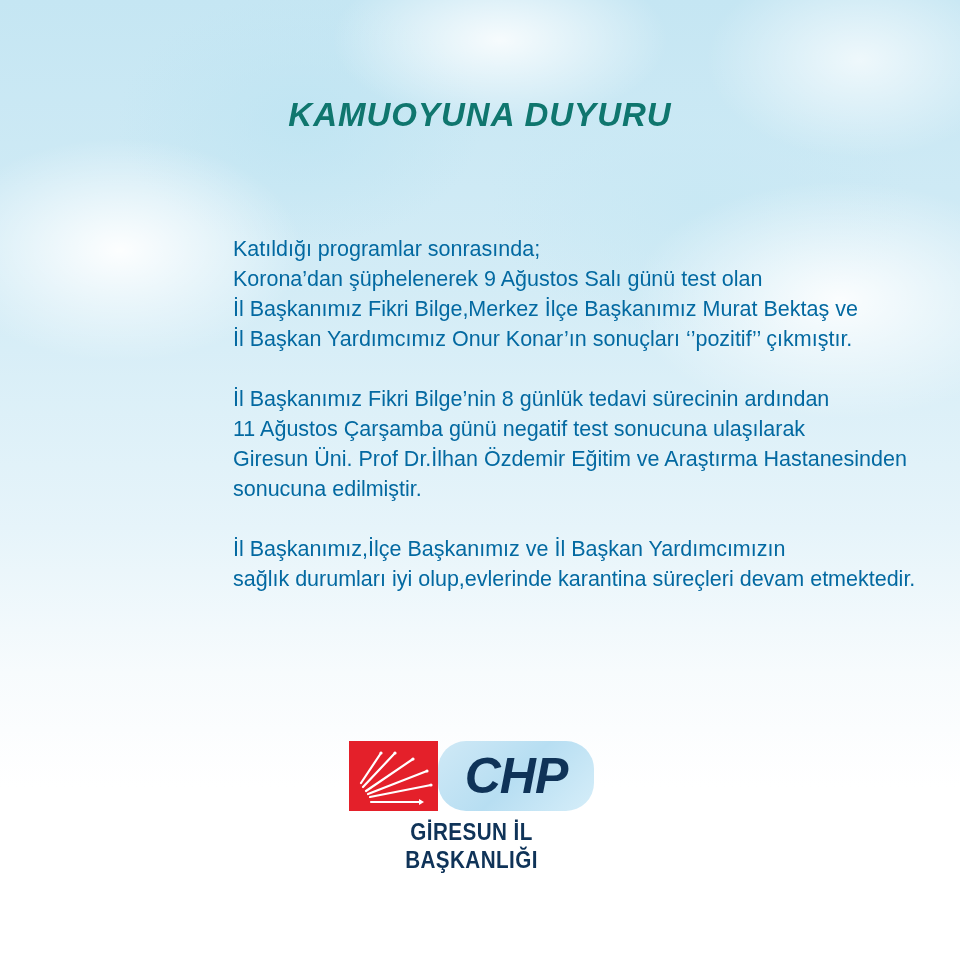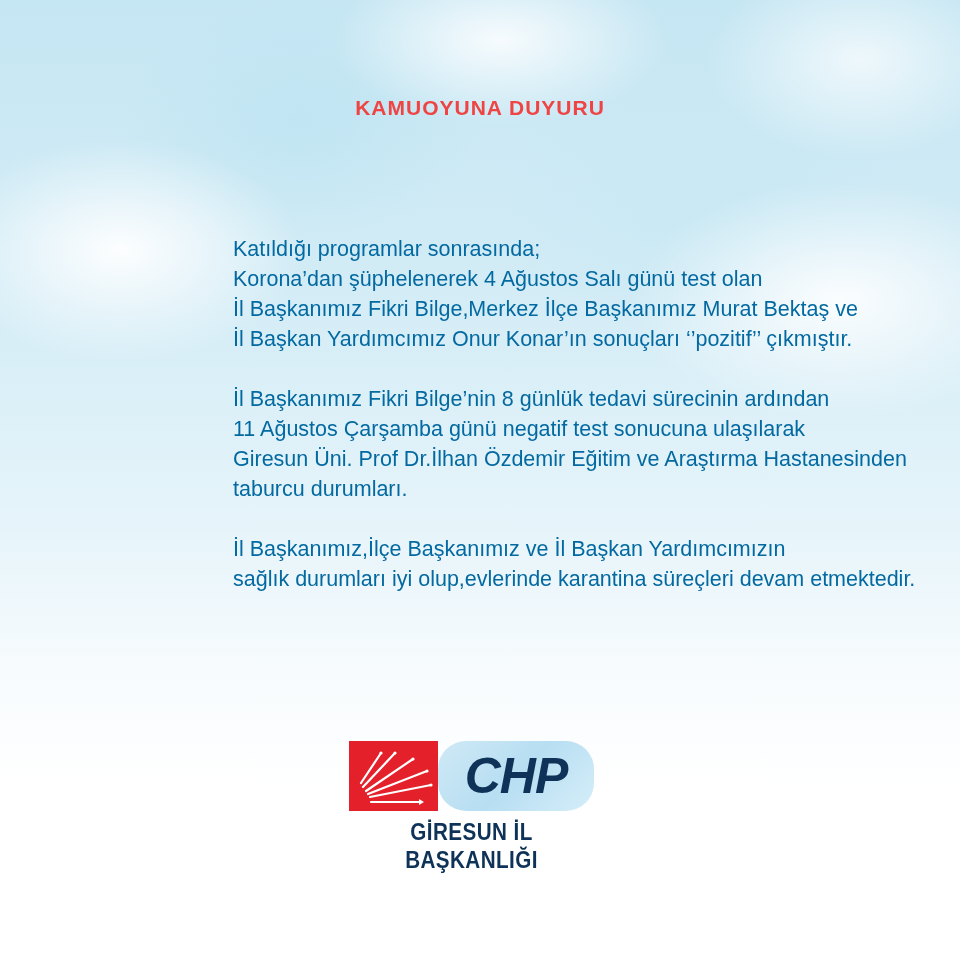--- a/index.html
+++ b/index.html
@@ -15,21 +15,21 @@
       radial-gradient(ellipse 300px 170px at 840px 300px, rgba(255,255,255,0.9), rgba(255,255,255,0) 70%),
       radial-gradient(ellipse 240px 120px at 500px 40px, rgba(255,255,255,0.85), rgba(255,255,255,0) 70%),
       radial-gradient(ellipse 220px 140px at 860px 60px, rgba(255,255,255,0.7), rgba(255,255,255,0) 70%),
       radial-gradient(ellipse 300px 200px at 700px 200px, rgba(200,232,244,0.9), rgba(200,232,244,0) 70%),
       radial-gradient(ellipse 260px 180px at 300px 120px, rgba(190,228,242,0.8), rgba(190,228,242,0) 70%),
       linear-gradient(to bottom, #c5e6f3 0%, #d3ecf6 30%, #e6f4fa 55%, #f7fbfd 70%, #ffffff 82%, #ffffff 100%);
   }
   .content { position: absolute; inset: 0; }
   .title {
     position: absolute; top: 96px; left: 0; width: 960px; text-align: center;
-    color: #ef4444; font-size: 21px; font-weight: bold; 
+    color: #0f766e; font-size: 33px; font-weight: bold; font-style: italic;
     letter-spacing: 1px; margin: 0;
   }
   .body-text {
     position: absolute; top: 234px; left: 233px; width: 720px;
     color: #0369a1; font-size: 21.5px; line-height: 30px;
   }
   .para { margin: 0 0 30px 0; }
   .line { display: block; white-space: nowrap; }
   .logo {
     position: absolute; top: 741px; left: 349px; width: 245px; height: 70px;
@@ -57,29 +57,29 @@
 <body>
 
 <div class="sky"></div>
 
 <div class="content">
   <h1 class="title">KAMUOYUNA DUYURU</h1>
 
   <div class="body-text">
     <p class="para">
       <span class="line">Katıldığı programlar sonrasında;</span>
-      <span class="line">Korona’dan şüphelenerek 4 Ağustos Salı günü test olan</span>
+      <span class="line">Korona’dan şüphelenerek 9 Ağustos Salı günü test olan</span>
       <span class="line">İl Başkanımız Fikri Bilge,Merkez İlçe Başkanımız Murat Bektaş ve</span>
       <span class="line">İl Başkan Yardımcımız Onur Konar’ın sonuçları ‘’pozitif’’ çıkmıştır.</span>
     </p>
     <p class="para">
       <span class="line">İl Başkanımız Fikri Bilge’nin 8 günlük tedavi sürecinin ardından</span>
       <span class="line">11 Ağustos Çarşamba günü negatif test sonucuna ulaşılarak</span>
       <span class="line">Giresun Üni. Prof Dr.İlhan Özdemir Eğitim ve Araştırma Hastanesinden</span>
-      <span class="line">taburcu durumları.</span>
+      <span class="line">sonucuna edilmiştir.</span>
     </p>
     <p class="para">
       <span class="line">İl Başkanımız,İlçe Başkanımız ve İl Başkan Yardımcımızın</span>
       <span class="line">sağlık durumları iyi olup,evlerinde karantina süreçleri devam etmektedir.</span>
     </p>
   </div>
 
   <div class="logo">
     <div class="logo-red">
       <svg width="89" height="70" viewBox="0 0 89 70">

